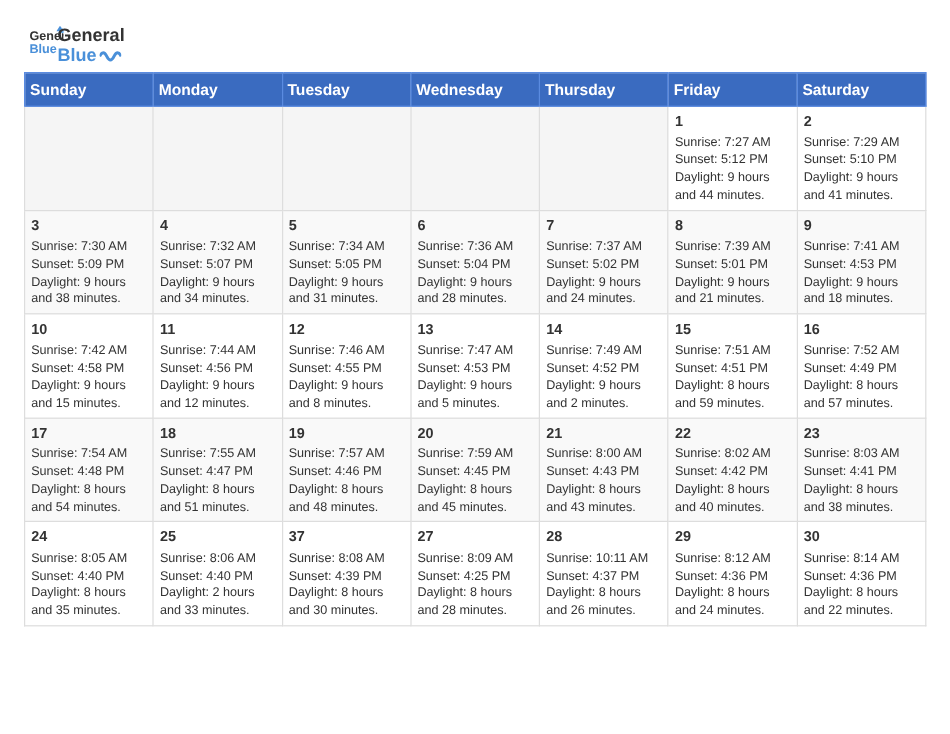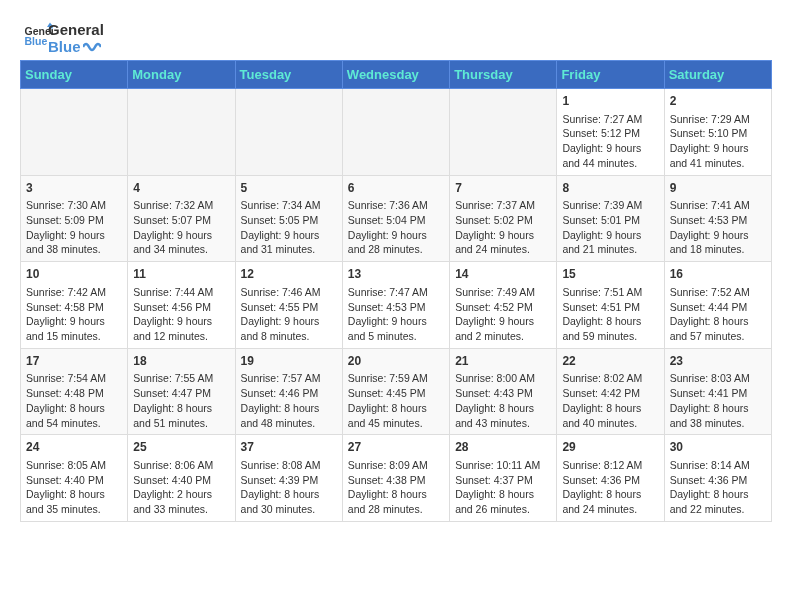--- a/index.html
+++ b/index.html
@@ -40,21 +40,21 @@
       color: #555;
     }
     table {
       width: 100%;
       border-collapse: collapse;
       margin: 0 5px;
       width: calc(100% - 10px);
     }
     th {
       background-color: #3a6bc0;
-      color: #5eead4;
+      color: #ffffff;
       font-size: 13px;
       font-weight: bold;
       padding: 6px 4px;
       text-align: left;
       border: 1px solid #5a8be0;
     }
     td {
       border: 1px solid #ddd;
       padding: 4px 5px;
       vertical-align: top;
@@ -220,21 +220,21 @@
           </td>
           <td>
             <span class="day-number">15</span>
             <div>Sunrise: 7:51 AM</div>
             <div>Sunset: 4:51 PM</div>
             <div>Daylight: 8 hours and 59 minutes.</div>
           </td>
           <td>
             <span class="day-number">16</span>
             <div>Sunrise: 7:52 AM</div>
-            <div>Sunset: 4:44 PM</div>
+            <div>Sunset: 4:49 PM</div>
             <div>Daylight: 8 hours and 57 minutes.</div>
           </td>
         </tr>
         <tr class="week-row">
           <td>
             <span class="day-number">17</span>
             <div>Sunrise: 7:54 AM</div>
             <div>Sunset: 4:48 PM</div>
             <div>Daylight: 8 hours and 54 minutes.</div>
           </td>
@@ -290,21 +290,21 @@
           </td>
           <td>
             <span class="day-number">37</span>
             <div>Sunrise: 8:08 AM</div>
             <div>Sunset: 4:39 PM</div>
             <div>Daylight: 8 hours and 30 minutes.</div>
           </td>
           <td>
             <span class="day-number">27</span>
             <div>Sunrise: 8:09 AM</div>
-            <div>Sunset: 4:38 PM</div>
+            <div>Sunset: 4:25 PM</div>
             <div>Daylight: 8 hours and 28 minutes.</div>
           </td>
           <td>
             <span class="day-number">28</span>
             <div>Sunrise: 10:11 AM</div>
             <div>Sunset: 4:37 PM</div>
             <div>Daylight: 8 hours and 26 minutes.</div>
           </td>
           <td>
             <span class="day-number">29</span>

